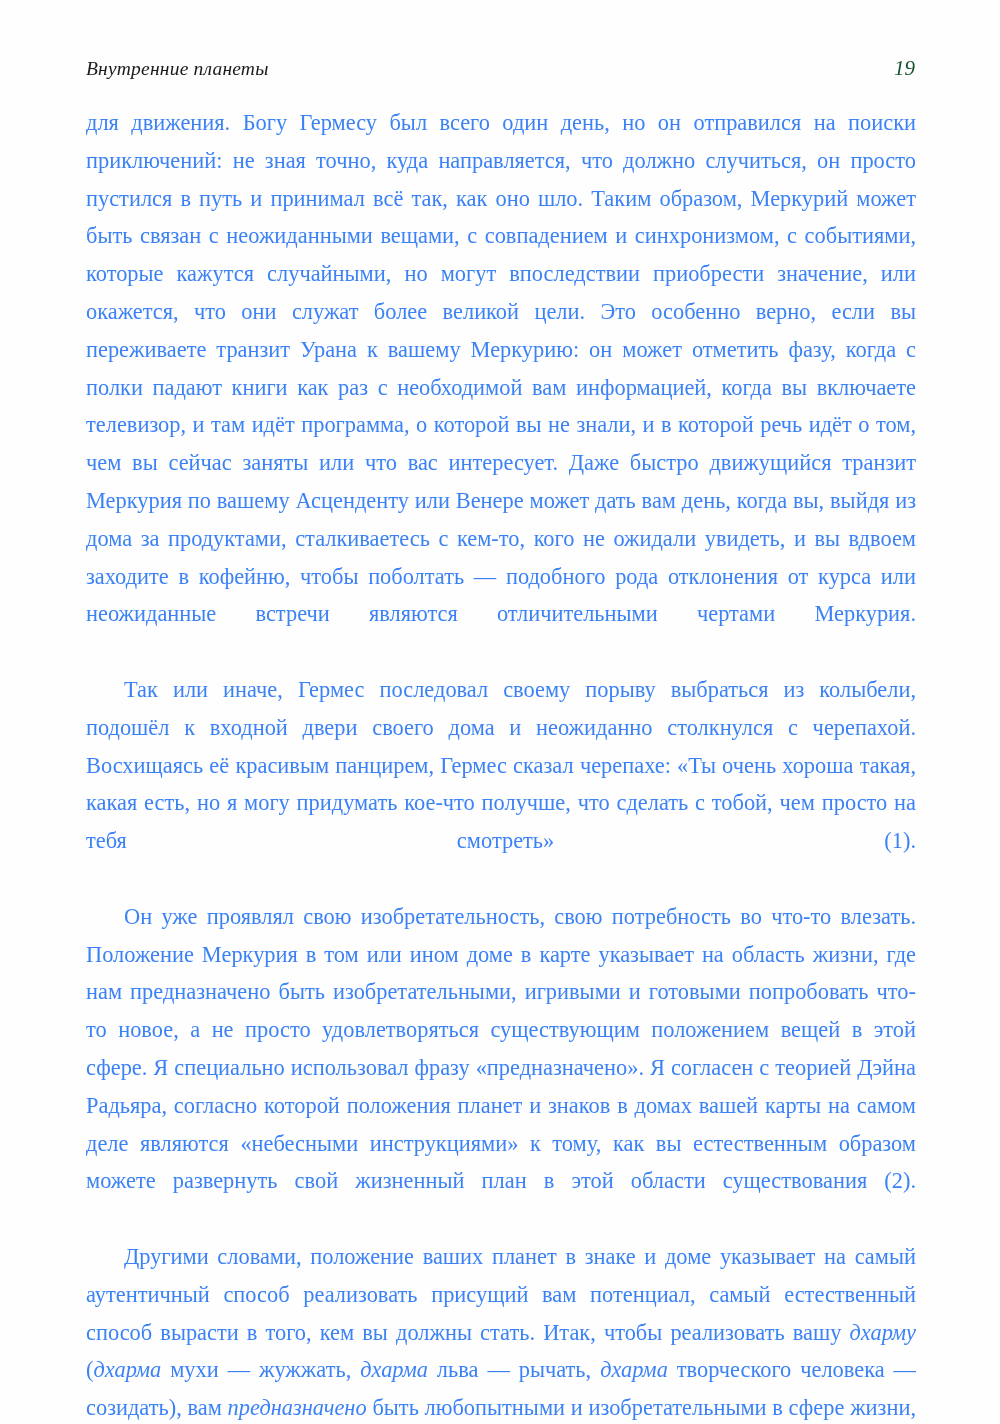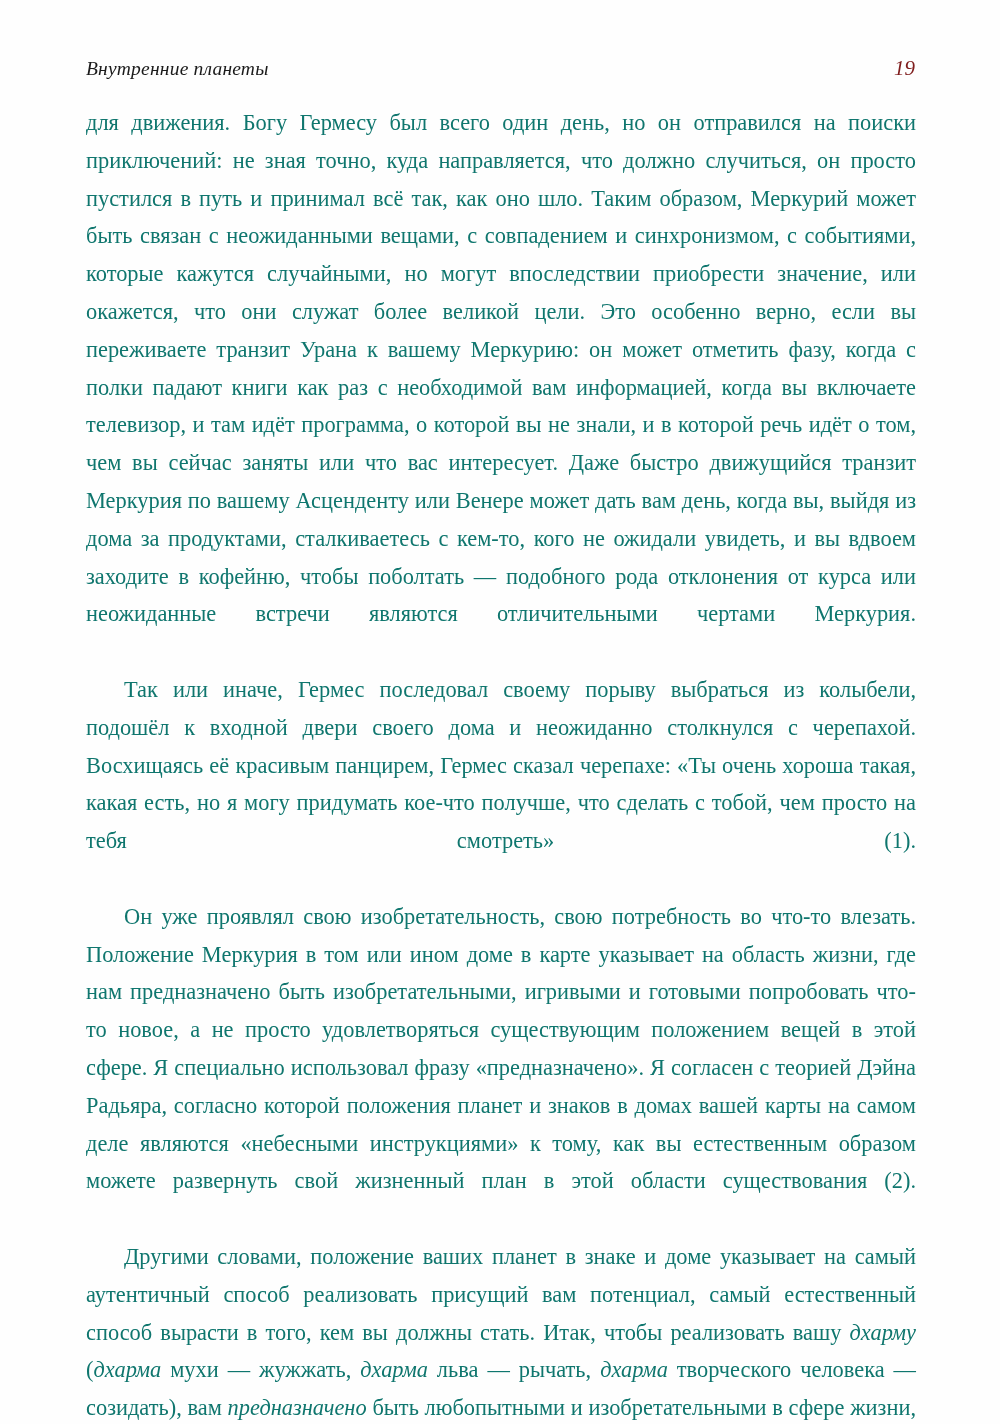--- a/index.html
+++ b/index.html
@@ -33,38 +33,38 @@
   .running-head-title {
     font-style: italic;
     font-size: 19.5px;
     letter-spacing: 0.2px;
     color: #1b1b1b;
     white-space: nowrap;
   }
   .running-head-folio {
     font-style: italic;
     font-size: 21px;
-    color: #7f1d1d;
+    color: #14532d;
   }
 
   
   .textblock {
     position: absolute;
     top: 104px;
     left: 86px;
     width: 830px;
   }
   p.para {
     margin: 0;
     font-size: 22.4px;
     line-height: 37.8px;
     text-align: justify;
     text-justify: inter-word;
     hyphens: manual;
-    color: #0f766e;
+    color: #3b82f6;
     word-spacing: 0.1px;
   }
   p.para.indent {
     text-indent: 38px;
     font-family: Liberation Serif, serif;
   }
   
   p.para::after {
     content: "";
     display: inline-block;

